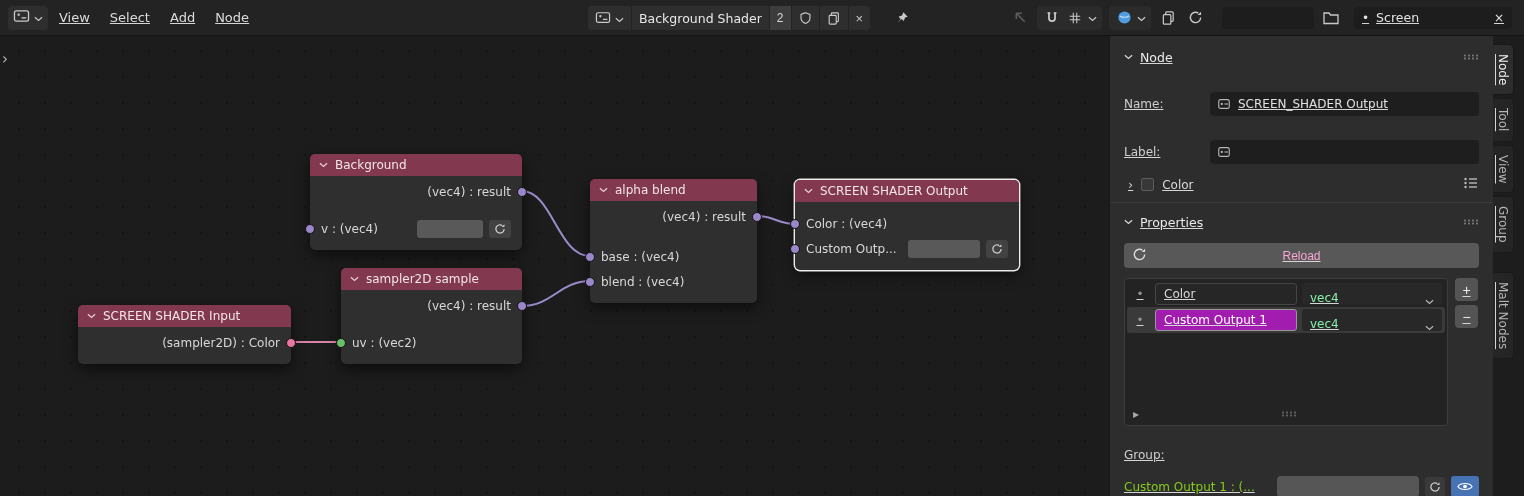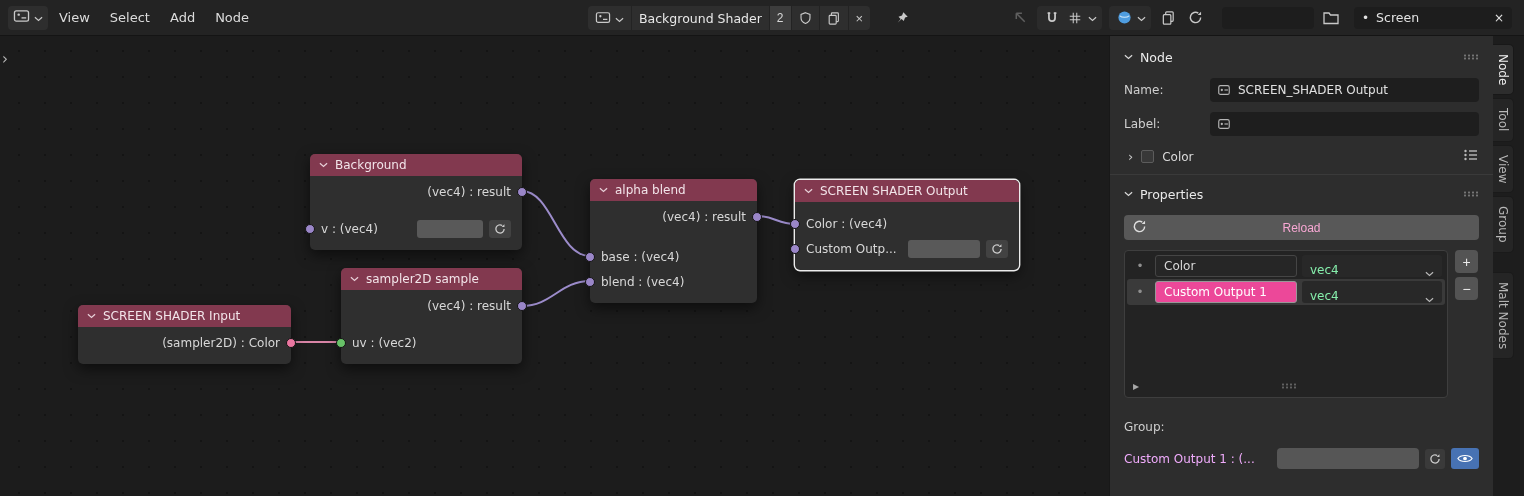--- a/index.html
+++ b/index.html
@@ -1,21 +1,21 @@
 <!DOCTYPE html>
 <html><head>
 <meta charset="utf-8">
 <style>
   * { box-sizing: border-box; margin: 0; padding: 0; }
   html,body { width:1524px; height:496px; overflow:hidden; }
   body {
     font-family:"DejaVu Sans","Liberation Sans",sans-serif;
     font-size:12px; color:#d5d5d5; background:#1d1d1d;
   }
-  .app { display:flex; flex-direction:column; width:1524px; height:496px; }
+  .app { display:flex; flex-direction:column; width:1524px; height:496px;text-decoration:underline; }
 
   
   .header {
     flex:0 0 36px; height:36px; background:#232323; border-bottom:1px solid #141414;
     display:flex; align-items:center; padding:0 8px; position:relative; gap:2px;
   }
   .hdr-btn { display:flex; align-items:center; gap:4px; padding:3px 5px; border-radius:4px;
     background:#2e2e2e; color:#cfcfcf; border:none; cursor:default; }
   .menu-item { padding:4px 9px; font-size:13px; color:#dcdcdc; border-radius:3px; }
   .hdr-center { position:absolute; left:588px; top:0; height:36px; display:flex; align-items:center; gap:22px; }
@@ -72,49 +72,49 @@
   .n-out .node-body { padding-top:9px; }
 
   
   .sidebar { flex:0 0 384px; width:384px; background:#2d2d2d; border-left:1px solid #181818;
     padding:10px 14px 0 14px; overflow:hidden; }
   .panel-head { display:flex; align-items:center; gap:7px; height:22px; color:#eaeaea; font-size:12.5px; }
   .panel-head .grip { margin-left:auto; }
   .grip { width:16px; height:6px;
     background-image:radial-gradient(circle,#757575 1px, transparent 1.2px);
     background-size:4px 3px; }
-  .prop-row { display:flex; align-items:center; gap:8px; margin-top:10px; }
+  .prop-row { display:flex; align-items:center; gap:8px; margin-top:24px; }
   .prop-label { width:78px; color:#cfcfcf; }
   .field { flex:1; height:24px; background:#1e1e1e; border-radius:4px;
     display:flex; align-items:center; gap:7px; padding:3px 7px; color:#e0e0e0; }
   .field .fic { color:#b5b5b5; display:flex; }
   .color-row { display:flex; align-items:center; gap:8px; margin:13px 0 10px 4px; color:#dadada; }
   .color-row .spacer { flex:1; }
   .checkbox { width:13px; height:13px; background:#383838; border:1px solid #5c5c5c; border-radius:2px; }
   .panel-sep { border-top:1px solid #3a3a3a; margin:6px -14px 8px; }
   .reload-btn { position:relative; height:25px; background:#585858; border-radius:4px;
     display:flex; align-items:center; justify-content:center; color:#f9a8d4; margin-top:10px; border:none; width:100%; font-size:12px; }
   .reload-btn .ric { position:absolute; left:8px; top:4px; color:#dedede; }
   .list-wrap { display:flex; gap:7px; margin-top:10px; }
   .listbox { flex:1; height:148px; background:#232323; border:1px solid #3e3e3e; border-radius:4px; position:relative; padding:2px; }
   .list-row { height:26px; display:flex; align-items:center; gap:5px; padding:0 3px; border-radius:3px; }
   .list-row.selected { background:#3a3a3a; }
   .list-row .dot { width:20px; text-align:center; color:#8f8f8f; }
   .name-cell { flex:1; height:22px; border:1px solid #454545; border-radius:3px; display:flex; align-items:center; padding:0 8px; color:#d8d8d8; background:#262626; }
-  .list-row.selected .name-cell { background:#ec4899; border-color:#989898; color:#ffffff; }
+  .list-row.selected .name-cell { background:#a21caf; border-color:#989898; color:#ffffff; }
   .type-cell { width:140px; height:22px; background:#282828; border-radius:3px; display:flex; align-items:flex-end; padding:0 8px; color:#86efac; }
   .type-cell .chev-svg { margin-left:auto; color:#b9b9b9; }
   .list-footer { position:absolute; left:8px; right:8px; bottom:4px; display:flex; align-items:center; color:#a8a8a8; }
   .list-footer .grip { margin:0 auto; background-image:radial-gradient(circle,#616161 1px, transparent 1.2px); }
   .list-btns { width:24px; display:flex; flex-direction:column; gap:4px; }
   .sq-btn { width:23px; height:23px; background:#545454; border-radius:4px; color:#ececec;
     display:flex; align-items:center; justify-content:center; font-size:14px; border:none; }
   .inputs-label { margin-top:22px; color:#cfcfcf; }
   .custom-row { display:flex; align-items:center; gap:6px; margin-top:14px; }
-  .custom-row .lbl { color:#f0abfc; white-space:nowrap; }
+  .custom-row .lbl { color:#84cc16; white-space:nowrap; }
   .wide-slider { width:142px; height:21px; background:#565656; border-radius:4px; margin-left:auto; }
   .side-cycle { width:20px; height:20px; background:#3a3a3a; border-radius:3px; display:flex; align-items:center; justify-content:center; color:#cccccc; border:none; }
   .eye-btn { width:28px; height:21px; background:#4772b3; border-radius:3px; display:flex; align-items:center; justify-content:center; border:none; }
 
   
   .tabstrip { flex:0 0 31px; width:31px; background:#1d1d1d; display:flex; flex-direction:column; padding-top:8px; }
   .tab { writing-mode:vertical-rl; font-size:12px; color:#b8b8b8; background:#252525;
     border:1px solid #1a1a1a; border-left:none; border-radius:0 5px 5px 0;
     padding:9px 3px; margin-bottom:3px; align-self:flex-start; }
   .tab.active { background:#2d2d2d; color:#f2f2f2; border-color:#181818; }

